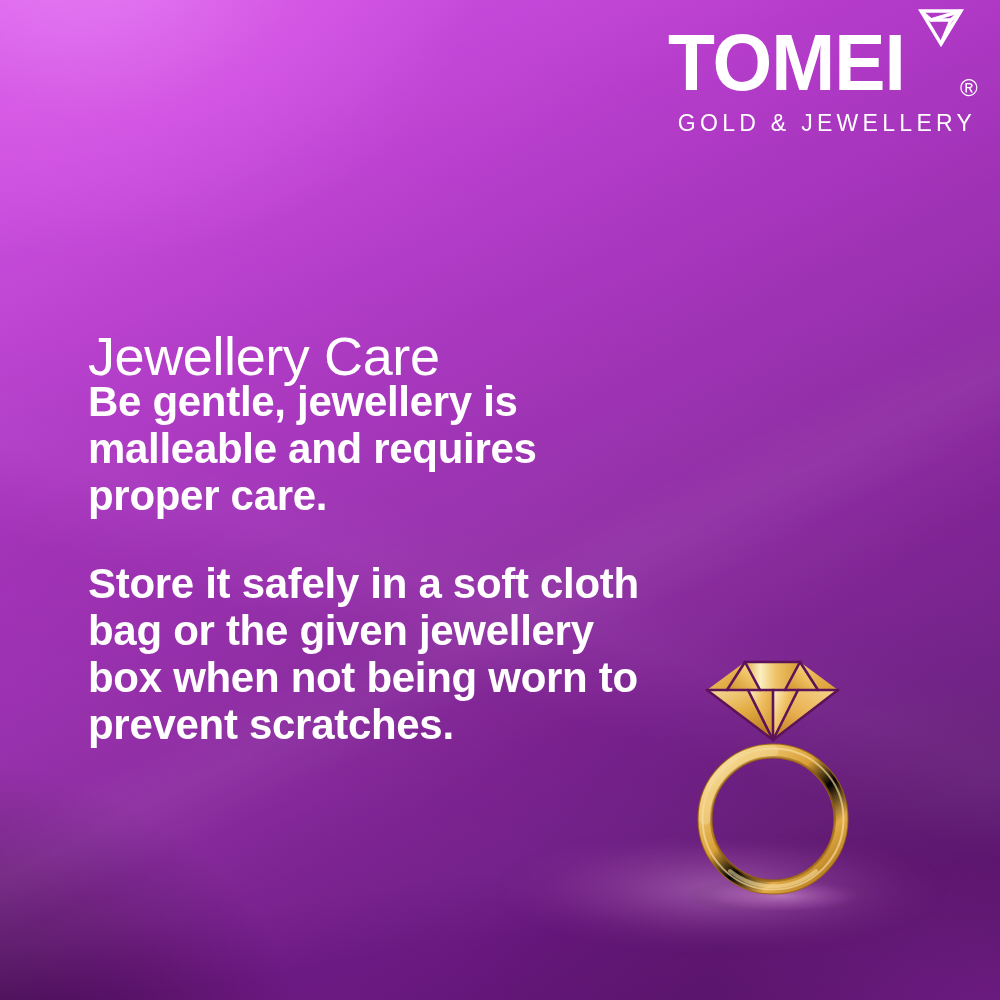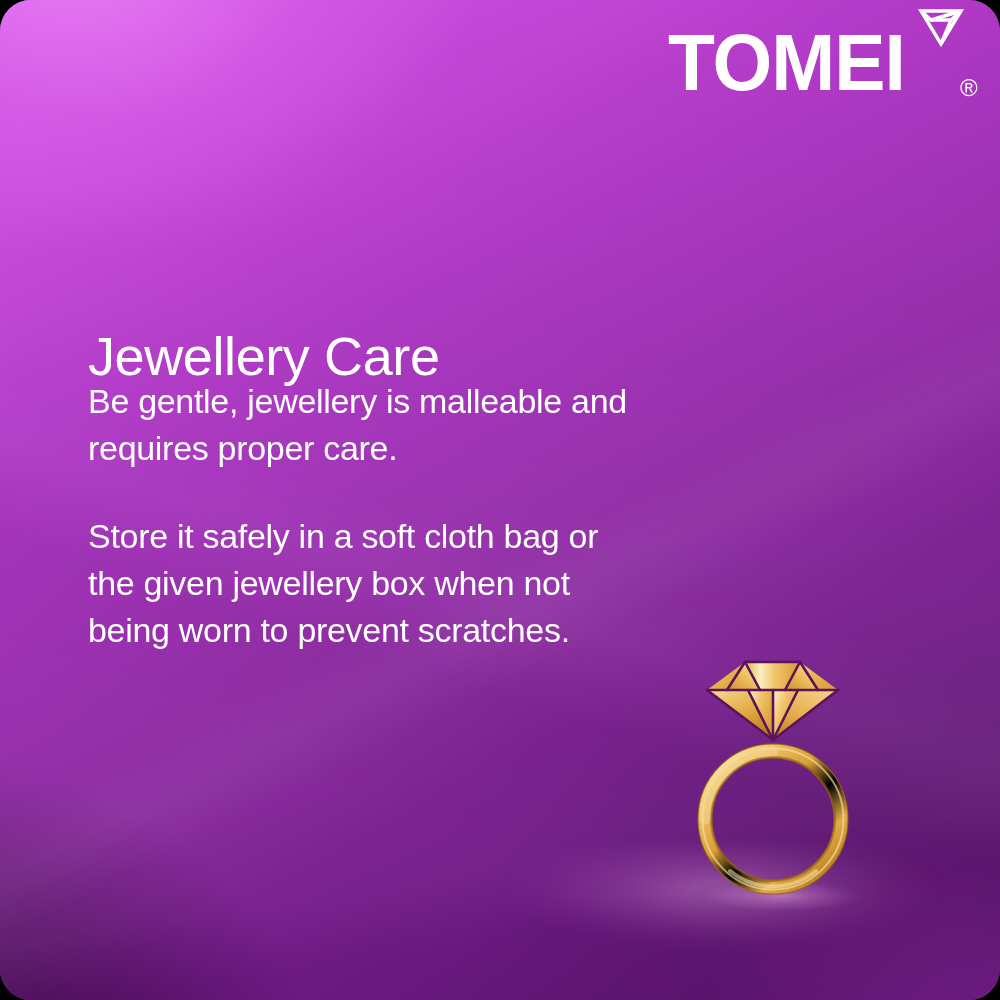--- a/index.html
+++ b/index.html
@@ -7,21 +7,20 @@
     padding: 0;
     background: #000;
   }
   #poster {
     position: relative;
     width: 1000px;
     height: 1000px;
     overflow: hidden;
     font-family: "Liberation Sans", "DejaVu Sans", sans-serif;
     background: #8a1f9c;
-    border-radius: 31px;
   }
 
   
   .bg-base {
     position: absolute;
     inset: 0;
     background:
       linear-gradient(155deg,
         #d95ae8 0%,
         #c949dd 13%,
@@ -183,22 +182,22 @@
     letter-spacing: -0.4px;
     line-height: 52px;
     white-space: nowrap;
   }
   .body-copy {
     position: absolute;
     left: 88px;
     top: 378px;
     width: 560px;
     color: #ffffff;
-    font-size: 34px;
-    font-weight: normal;
+    font-size: 42px;
+    font-weight: bold;
     line-height: 47px;
     letter-spacing: -0.3px;
   }
   .body-copy p {
     margin: 0 0 41px 0;
   }
   .body-copy p:last-child { margin-bottom: 7px; }
 
   
   .ring-art {
@@ -229,20 +228,21 @@
         <g fill="none" stroke="#ffffff" stroke-width="3.4" stroke-linejoin="miter">
           <path d="M8 3 L48 3 L28 36 Z"></path>
           <path d="M8 3 L18 12 L48 3"></path>
           <path d="M18 12 L38 12 L28 36"></path>
           <path d="M48 3 L38 12"></path>
         </g>
       </svg>
     </div>
     <div class="logo-wordmark">TOMEI</div>
     <div class="logo-reg">®</div>
+    <div class="logo-tagline">GOLD &amp; JEWELLERY</div>
   </div>
 
   <h1 class="headline">Jewellery Care</h1>
 
   <div class="body-copy">
     <p>Be gentle, jewellery is malleable and requires proper care.</p>
     <p>Store it safely in a soft cloth bag or the given jewellery box when not being worn to prevent scratches.</p>
   </div>
 
   <div class="ring-art">

